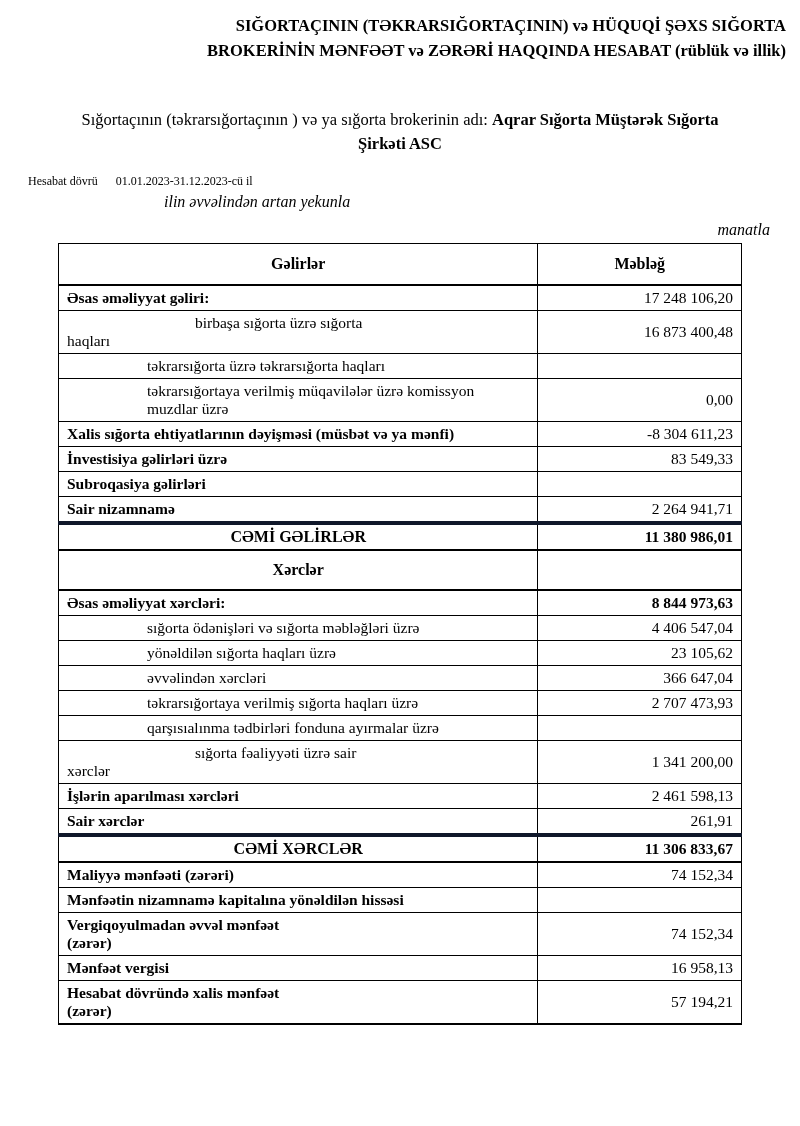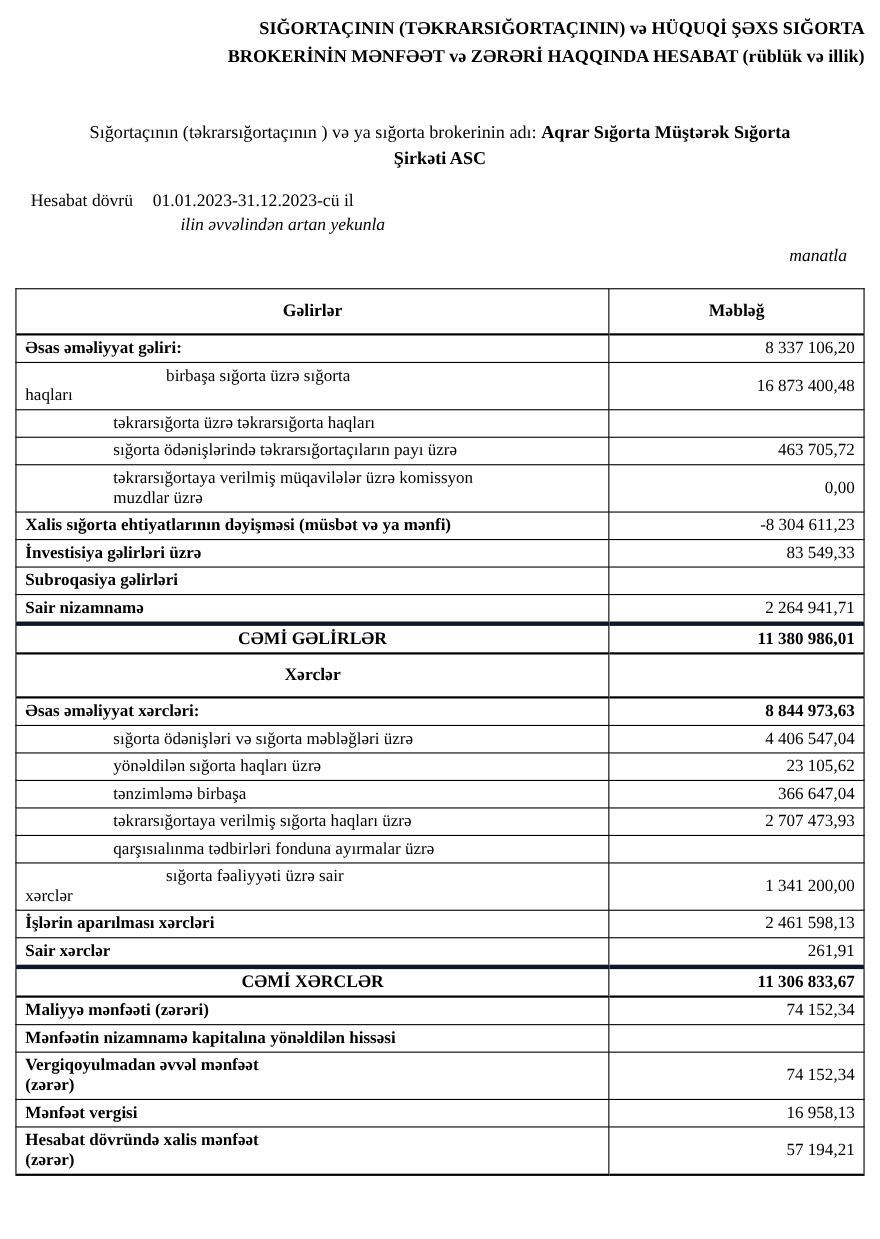--- a/index.html
+++ b/index.html
@@ -15,28 +15,28 @@
   .title {
     text-align: right; font-weight: bold;
     font-size: 16.5px; line-height: 1.5;
     white-space: pre-line; margin-top: 4px;
   }
   .subject {
     text-align: center; font-size: 16.5px; line-height: 1.5;
     margin-top: 44px; white-space: pre-line;
   }
   .subject .val { font-weight: bold; }
-  .period { font-size: 16px; margin-top: 12px; padding-left: 14px; }
+  .period { font-size: 12px; margin-top: 12px; padding-left: 14px; }
   .period .plabel { display: inline-block; margin-right: 18px; }
   .period-note { font-style: italic; font-size: 16px; padding-left: 150px; margin-top: 4px; }
   .currency-note { font-style: italic; font-size: 16px; text-align: right; padding-right: 16px; margin-top: 10px; }
 
   table.report {
     border-collapse: collapse;
-    width: 772px; margin: 20px auto 0 auto;
+    width: 684px; margin: 4px auto 0 auto;
     font-size: 15.5px;
   }
   .report th, .report td {
     border: 1px solid #000;
     padding: 3px 8px;
     vertical-align: middle;
   }
   .report th {
     font-weight: bold; text-align: center; font-size: 16px;
     padding: 11px 8px;
@@ -79,34 +79,30 @@
   <table class="report">
     <thead>
       <tr>
         <th>Gəlirlər</th>
         <th>Məbləğ</th>
       </tr>
     </thead>
     <tbody>
       <tr class="bold">
         <td class="label">Əsas əməliyyat gəliri:</td>
-        <td class="value">8 337 106,20</td>
+        <td class="value">17 248 106,20</td>
       </tr>
       <tr>
         <td class="label hang pre">birbaşa sığorta üzrə sığorta
 haqları</td>
         <td class="value">16 873 400,48</td>
       </tr>
       <tr>
         <td class="label indent">təkrarsığorta üzrə təkrarsığorta haqları</td>
         <td class="value"></td>
-      </tr>
-      <tr>
-        <td class="label indent">sığorta ödənişlərində təkrarsığortaçıların payı üzrə</td>
-        <td class="value">463 705,72</td>
       </tr>
       <tr>
         <td class="label indent pre">təkrarsığortaya verilmiş müqavilələr üzrə komissyon
 muzdlar üzrə</td>
         <td class="value">0,00</td>
       </tr>
       <tr class="bold">
         <td class="label">Xalis sığorta ehtiyatlarının dəyişməsi (müsbət və ya mənfi)</td>
         <td class="value">-8 304 611,23</td>
       </tr>
@@ -136,21 +132,21 @@
       </tr>
       <tr>
         <td class="label indent">sığorta ödənişləri və sığorta məbləğləri üzrə</td>
         <td class="value">4 406 547,04</td>
       </tr>
       <tr>
         <td class="label indent">yönəldilən sığorta haqları üzrə</td>
         <td class="value">23 105,62</td>
       </tr>
       <tr>
-        <td class="label indent">tənzimləmə birbaşa</td>
+        <td class="label indent">əvvəlindən xərcləri</td>
         <td class="value">366 647,04</td>
       </tr>
       <tr>
         <td class="label indent">təkrarsığortaya verilmiş sığorta haqları üzrə</td>
         <td class="value">2 707 473,93</td>
       </tr>
       <tr>
         <td class="label indent">qarşısıalınma tədbirləri fonduna ayırmalar üzrə</td>
         <td class="value"></td>
       </tr>

